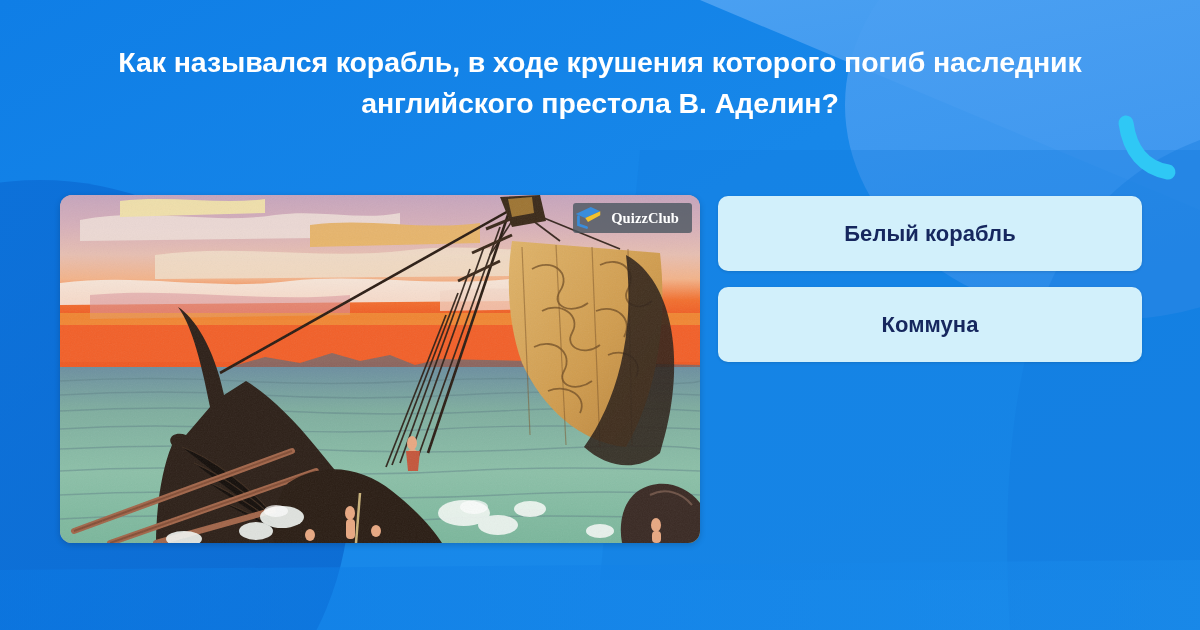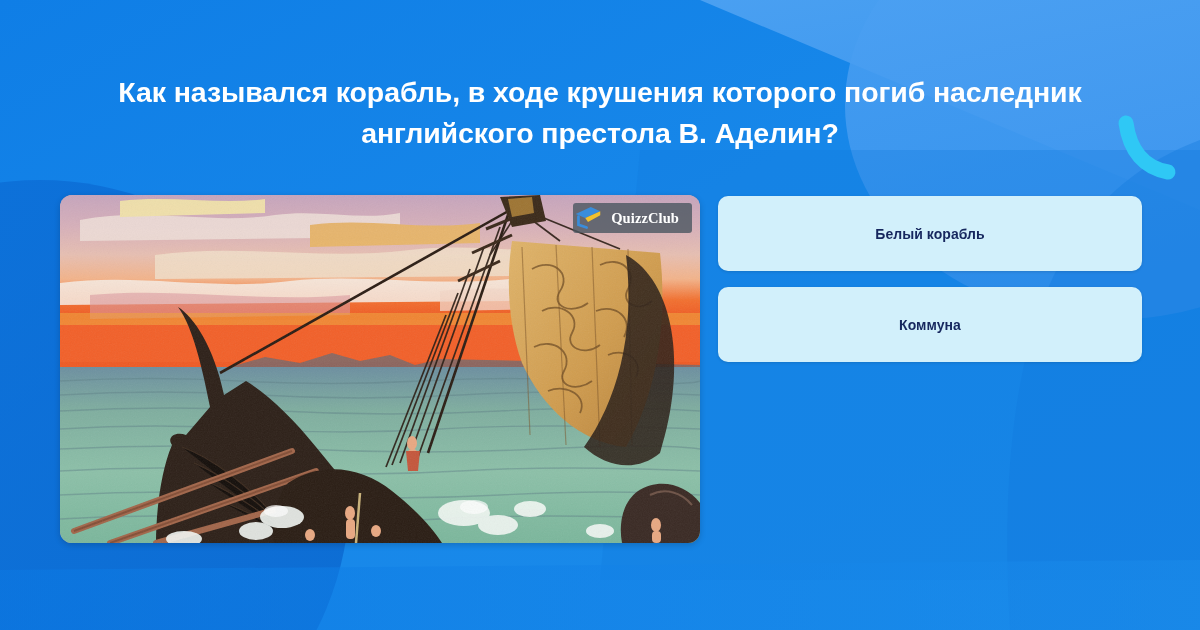--- a/index.html
+++ b/index.html
@@ -19,21 +19,20 @@
     text-align:center; z-index:5;
   }
   .question-text{
     display:block;
     color:#ffffff;
     font-size:28.5px;
     font-weight:bold;
     line-height:41px;
     letter-spacing:-0.1px;
     padding:0 100px;
-    margin-top:30px;
   }
 
   
   .image-card{
     position:absolute; left:60px; top:195px;
     width:640px; height:348px;
     border-radius:12px;
     overflow:hidden;
     box-shadow:0 2px 6px rgba(0,0,0,.18);
     z-index:6;
@@ -76,21 +75,21 @@
     border-radius:10px;
     display:flex; align-items:center; justify-content:center;
     margin-bottom:16px;
     box-shadow:0 1px 3px rgba(0,0,0,.13);
     cursor:pointer;
     position:relative;
   }
   .answer-btn:last-child{ margin-bottom:11px; }
   .answer-label{
     color:#16275e;
-    font-size:14px;
+    font-size:22px;
     font-weight:bold;
     text-align:right;
     letter-spacing:.05px;
     padding:0 18px;
   }
 </style>
 </head>
 <body>
 
 <svg id="bg-canvas" viewBox="0 0 1200 630" preserveAspectRatio="none" xmlns="http://www.w3.org/2000/svg">

